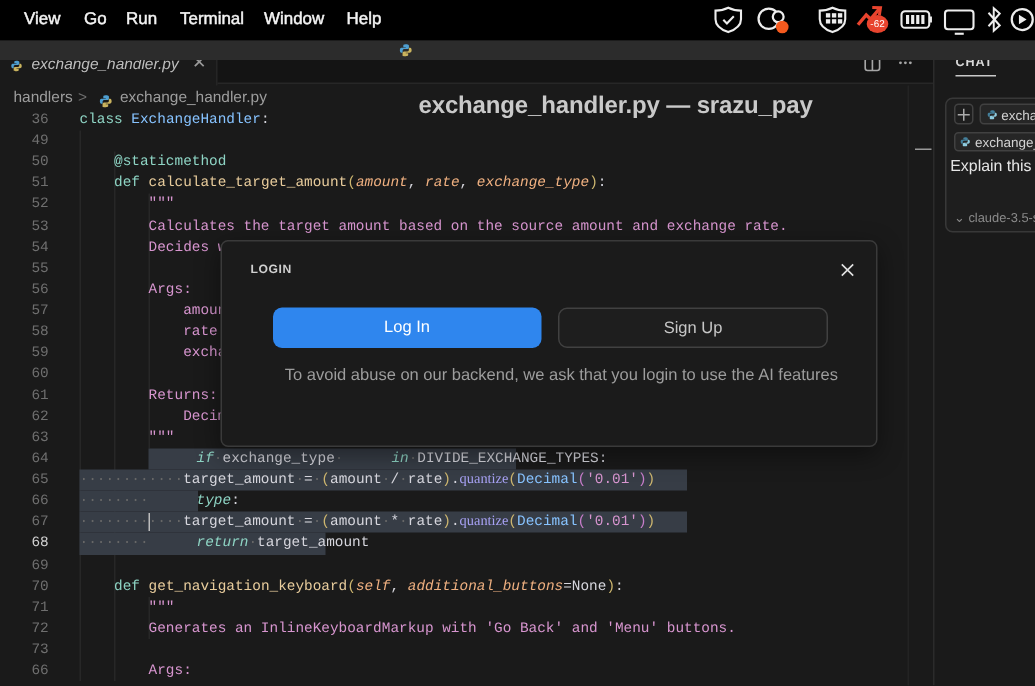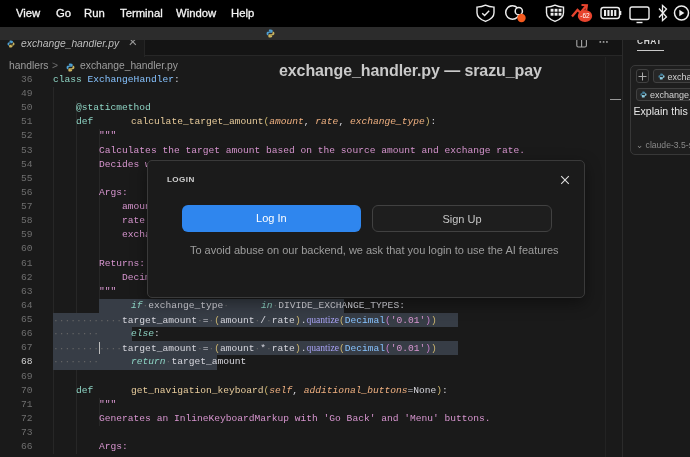--- a/index.html
+++ b/index.html
@@ -14,21 +14,21 @@
 #crumbs { position:absolute; left:0; top:56.8px; width:622px; height:15.5px; background:#1a1a1a; }
 .crumb { position:absolute; top:0; height:16px; line-height:17.5px; font-size:10.3px; color:#9d9d9d; }
 #editor { position:absolute; left:0; top:72px; width:622px; height:385px; background:#1a1a1a; }
 .row { position:absolute; left:0; width:622px; height:14.12px; }
 .cl { position:absolute; left:53px; top:0; margin:0; font-family:"Liberation Mono",monospace; font-size:9.6px; line-height:14.12px; }
 .ln { position:absolute; left:0; top:0; width:32.5px; text-align:right; color:#6f6f6f; font-family:"Liberation Mono",monospace; font-size:9.6px; line-height:14.12px; }
 .lna { color:#d2d2d2; }
 .sel { position:absolute; height:14.12px; background:#373d46; }
 .guide { position:absolute; width:1px; background:#272727; }
 .k { color:#8ed4c4; } .ki { color:#8ed4c4; font-style:italic;padding-left:32px; }
-.b { color:#87c3ff; } .fn { color:#e8cc9c;margin-left:32px; } .pe { color:#a8a2f5;font-family:Liberation Serif, serif; }
+.b { color:#87c3ff; } .fn { color:#e8cc9c; } .pe { color:#a8a2f5;font-family:Liberation Serif, serif; }
 .pk { color:#d795cf; } .w { color:#d6d6dd; } .oi { color:#efb080; font-style:italic; }
 .g1 { color:#cdb66f; } .g2 { color:#c77dca; } .d { color:#676767; }
 #caret { position:absolute; left:98.9px; top:342.3px; width:1.3px; height:12px; background:#bdbdbd; z-index:8; }
 #sbline { position:absolute; left:605px; top:56.8px; width:1px; height:404px; background:#232323; }
 #sbdash { position:absolute; left:609.5px; top:98.6px; width:11px; height:1.7px; background:#999; }
 #psep { position:absolute; left:622px; top:40.4px; width:1px; height:417px; background:#2b2b2b; }
 #chatlbl { position:absolute; left:637px; top:36.2px; color:#d7d7d7; font-size:8.4px; font-weight:700; letter-spacing:0.6px; z-index:10; }
 #chatul { position:absolute; left:636.5px; top:50px; width:27.5px; height:1.3px; background:#c9c9c9; z-index:10; }
 #chatbox { position:absolute; left:630px; top:64.8px; width:70px; height:90.5px; background:#1e1e1e; border:1px solid #383838; border-radius:5px; }
 .chbtn { position:absolute; border:1px solid #414141; border-radius:3px; background:#1e1e1e; }
@@ -223,21 +223,21 @@
 <div class="row" style="top:298.92px">
     <span class="ln">64</span>
     <pre class="cl">        <span class="ki">if</span><span class="d">·</span><span class="w">exchange_type</span><span class="d">·</span><span class="ki">in</span><span class="d">·</span><span class="w">DIVIDE_EXCHANGE_TYPES:</span></pre>
   </div>
 <div class="row" style="top:313.04px">
     <span class="ln">65</span>
     <pre class="cl"><span class="d">············</span><span class="w">target_amount</span><span class="d">·</span><span class="w">=</span><span class="d">·</span><span class="g1">(</span><span class="w">amount</span><span class="d">·</span><span class="w">/</span><span class="d">·</span><span class="w">rate</span><span class="g1">)</span><span class="w">.</span><span class="pe">quantize</span><span class="g1">(</span><span class="b">Decimal</span><span class="g2">(</span><span class="pk">'0.01'</span><span class="g2">)</span><span class="g1">)</span></pre>
   </div>
 <div class="row" style="top:327.16px">
     <span class="ln">66</span>
-    <pre class="cl"><span class="d">········</span><span class="ki">else</span><span class="w">:</span></pre>
+    <pre class="cl"><span class="d">········</span><span class="ki">type</span><span class="w">:</span></pre>
   </div>
 <div class="row" style="top:341.28px">
     <span class="ln">67</span>
     <pre class="cl"><span class="d">············</span><span class="w">target_amount</span><span class="d">·</span><span class="w">=</span><span class="d">·</span><span class="g1">(</span><span class="w">amount</span><span class="d">·</span><span class="w">*</span><span class="d">·</span><span class="w">rate</span><span class="g1">)</span><span class="w">.</span><span class="pe">quantize</span><span class="g1">(</span><span class="b">Decimal</span><span class="g2">(</span><span class="pk">'0.01'</span><span class="g2">)</span><span class="g1">)</span></pre>
   </div>
 <div class="row" style="top:355.4px">
     <span class="ln lna">68</span>
     <pre class="cl"><span class="d">········</span><span class="ki">return</span><span class="d">·</span><span class="w">target_amount</span></pre>
   </div>
 <div class="row" style="top:369.52px">

